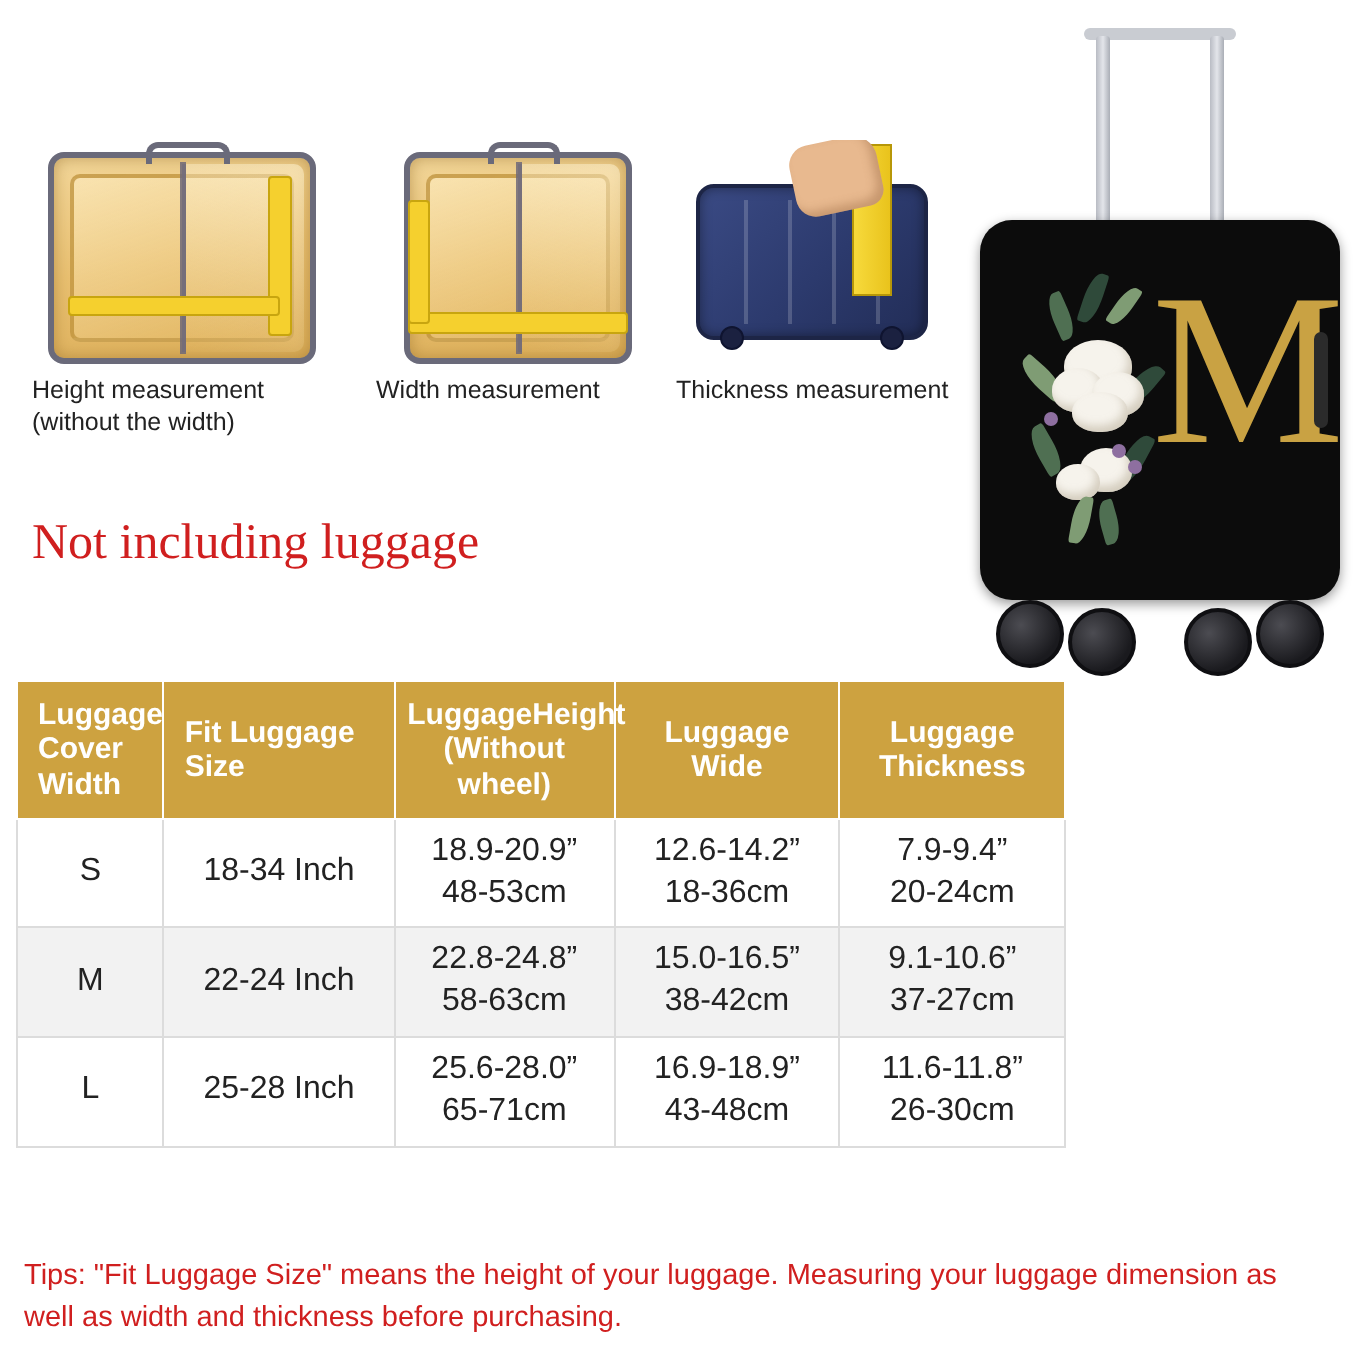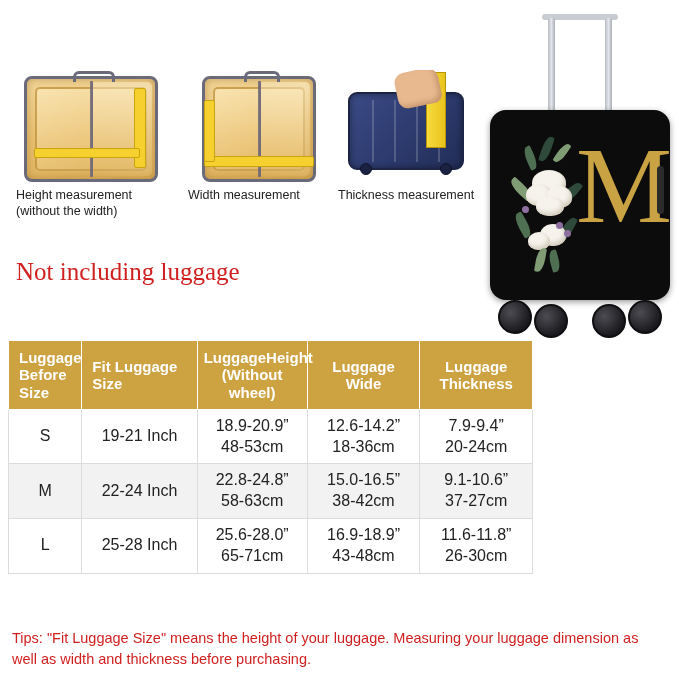--- a/index.html
+++ b/index.html
@@ -462,21 +462,21 @@
         <col style="width:14%">
         <col style="width:22%">
         <col style="width:21%">
         <col style="width:21.5%">
         <col style="width:21.5%">
       </colgroup>
       <thead>
         <tr>
           <th class="left-al">
             <span>Luggage</span><br>
-            <span>Before Size</span>
+            <span>Cover Width</span>
           </th>
           <th class="left-al">
             <span>Fit Luggage Size</span>
           </th>
           <th>
             <span>LuggageHeight</span><br>
             <span>(Without wheel)</span>
           </th>
           <th>
             <span>Luggage</span><br>
@@ -484,21 +484,21 @@
           </th>
           <th>
             <span>Luggage</span><br>
             <span>Thickness</span>
           </th>
         </tr>
       </thead>
       <tbody>
         <tr>
           <td class="size-col">S</td>
-          <td>19-21 Inch</td>
+          <td>18-34 Inch</td>
           <td>
             <span class="cell-sub">18.9-20.9”</span>
             <span class="cell-sub">48-53cm</span>
           </td>
           <td>
             <span class="cell-sub">12.6-14.2”</span>
             <span class="cell-sub">18-36cm</span>
           </td>
           <td>
             <span class="cell-sub">7.9-9.4”</span>

